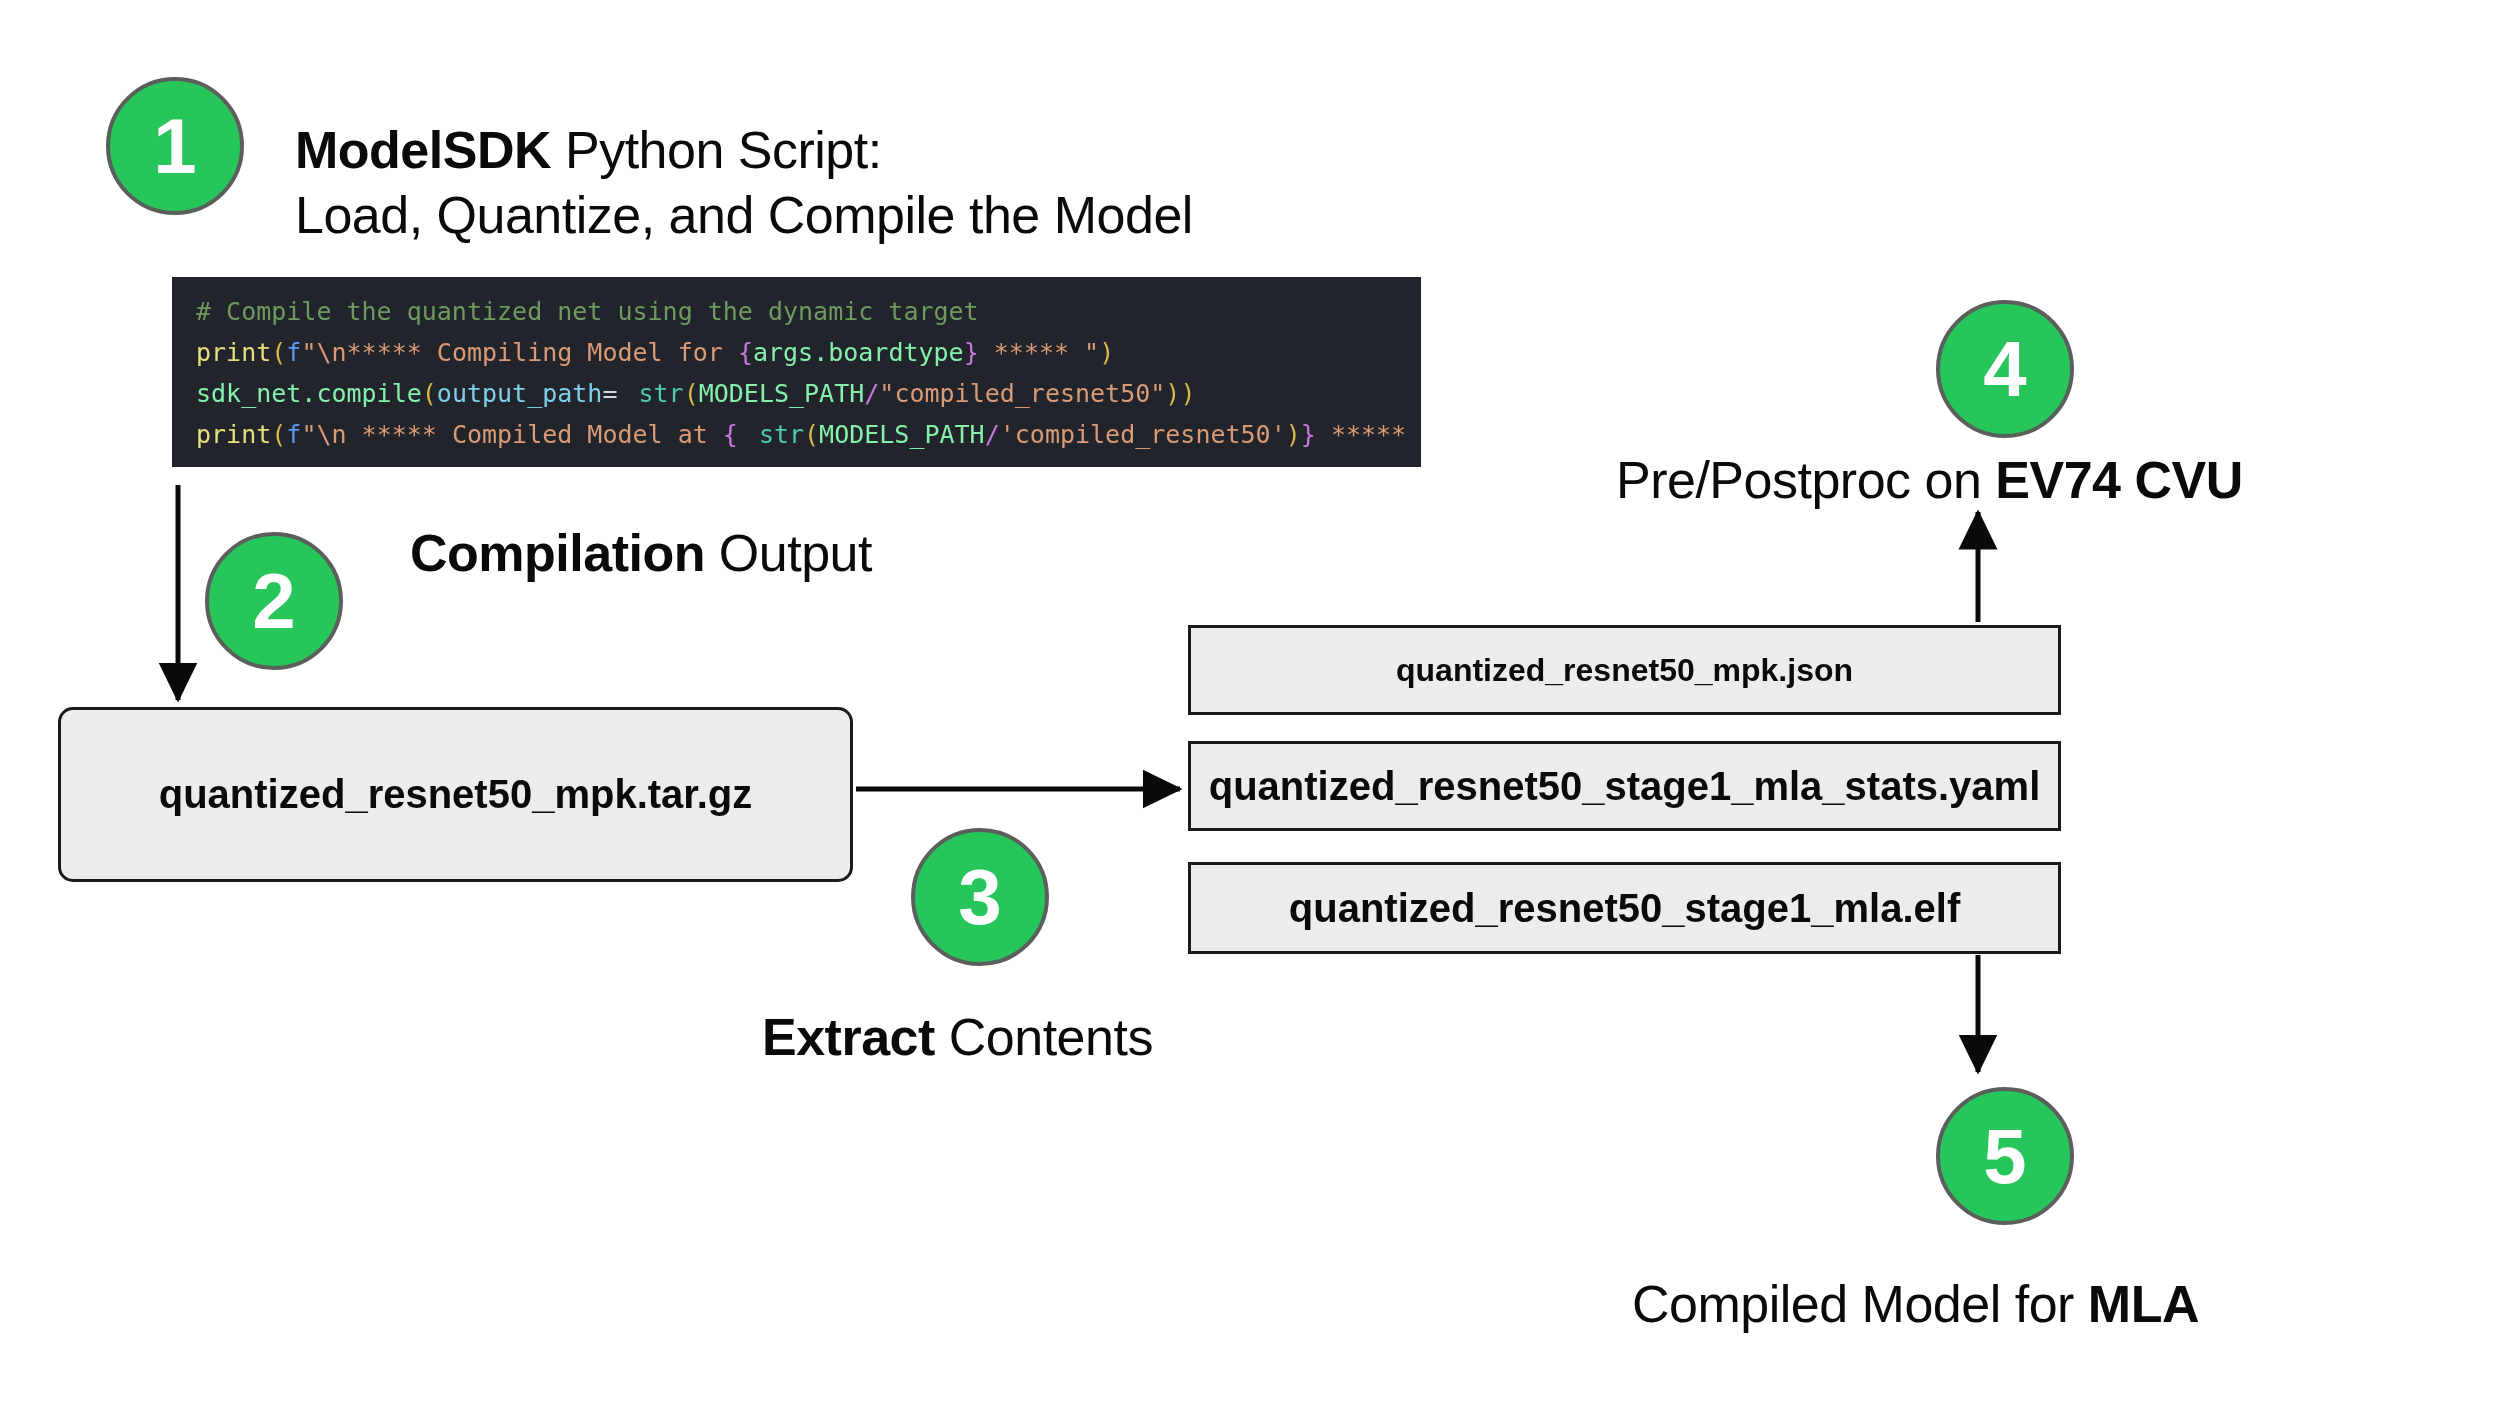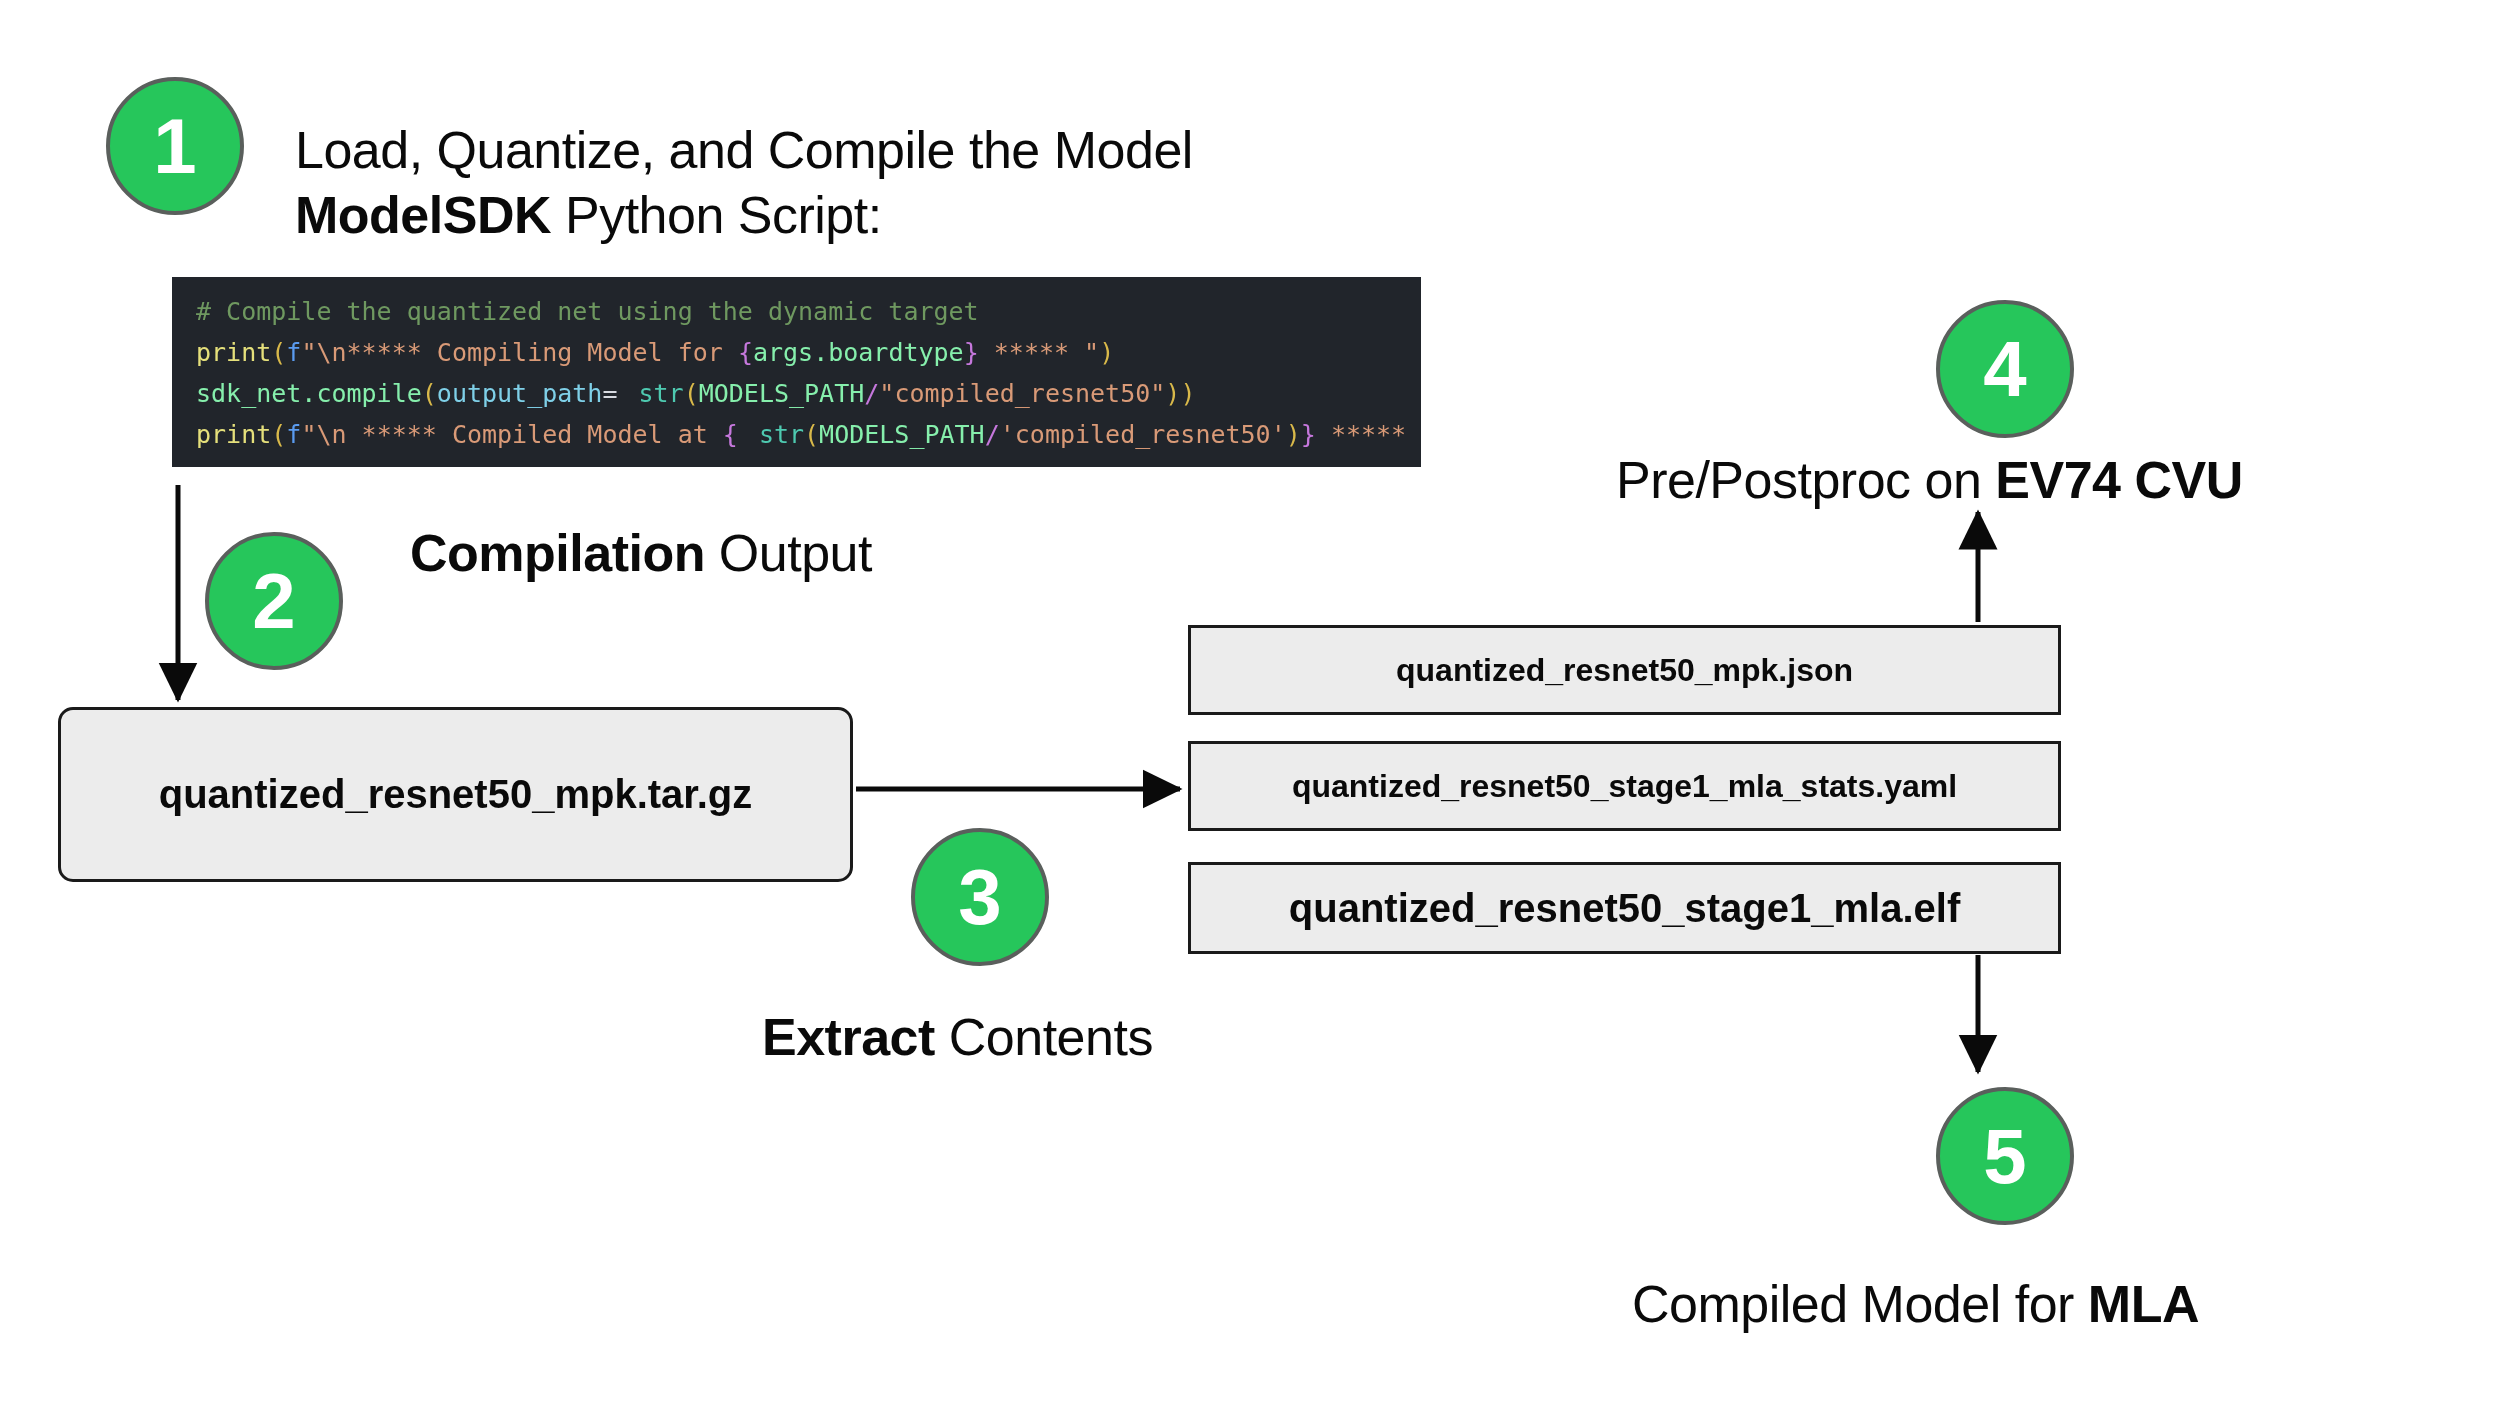--- a/index.html
+++ b/index.html
@@ -100,21 +100,21 @@
     left: 58px; top: 707px; width: 795px; height: 175px;
     font-size: 40px;
     border-radius: 15px;
   }
   #box-json {
     left: 1188px; top: 625px; width: 873px; height: 90px;
     font-size: 32px;
   }
   #box-yaml {
     left: 1188px; top: 741px; width: 873px; height: 90px;
-    font-size: 32px;
+    font-size: 40px;
   }
   #box-elf {
     left: 1188px; top: 862px; width: 873px; height: 92px;
     font-size: 40px;
   }
 
   
   .connectors {
     position: absolute;
     inset: 0;
@@ -124,22 +124,22 @@
 </head>
 <body>
 
 <div class="canvas">
 
   <div class="step-badge" style="left:106px; top:77px;">
     <span>1</span>
   </div>
 
   <div class="heading" style="left:295px; top:118px;">
+    <div><b>ModelSDK</b><span> Python Script:</span></div>
     <div>Load, Quantize, and Compile the Model</div>
-    <div><b>ModelSDK</b><span> Python Script:</span></div>
   </div>
 
   <div class="code-panel">
     <div id="code-body">
         <div class="code-line"><span class="c-comment"># Compile the quantized net using the dynamic target</span></div>
         <div class="code-line"><span class="c-fn">print</span><span class="c-paren">(</span><span class="c-fstr">f</span><span class="c-str">"\n***** Compiling Model for </span><span class="c-brace">{</span><span class="c-plain">args.boardtype</span><span class="c-brace">}</span><span class="c-str"> ***** "</span><span class="c-paren">)</span></div>
         <div class="code-line"><span class="c-plain">sdk_net.compile</span><span class="c-paren">(</span><span class="c-arg">output_path</span><span class="c-op">=</span><span class="c-kw">str</span><span class="c-paren">(</span><span class="c-plain">MODELS_PATH</span><span class="c-brace">/</span><span class="c-str">"compiled_resnet50"</span><span class="c-paren">))</span></div>
         <div class="code-line"><span class="c-fn">print</span><span class="c-paren">(</span><span class="c-fstr">f</span><span class="c-str">"\n ***** Compiled Model at </span><span class="c-brace">{</span><span class="c-kw">str</span><span class="c-paren">(</span><span class="c-plain">MODELS_PATH</span><span class="c-brace">/</span><span class="c-str">'compiled_resnet50'</span><span class="c-paren">)</span><span class="c-brace">}</span><span class="c-str"> ***** "</span><span class="c-paren">)</span></div>
       </div>
   </div>

